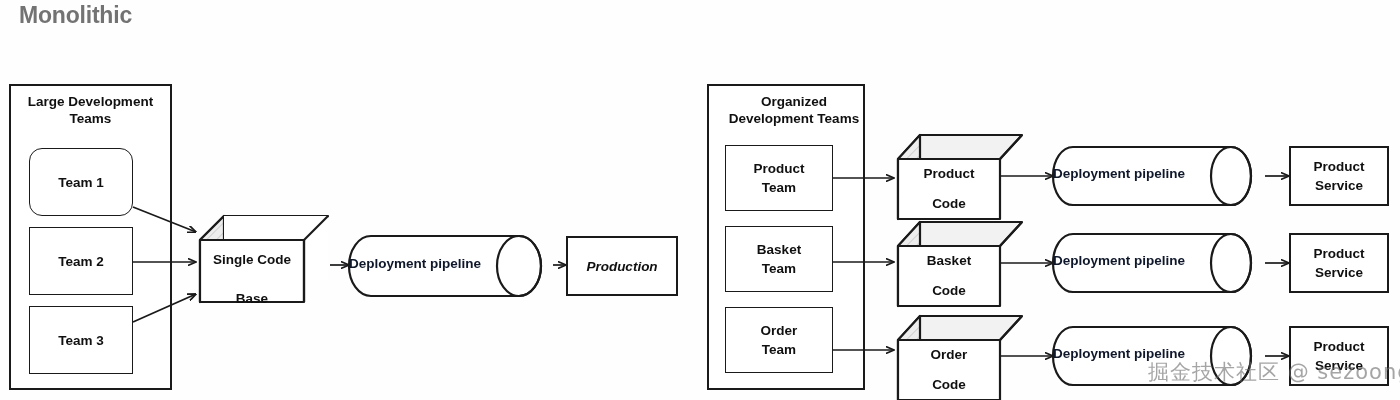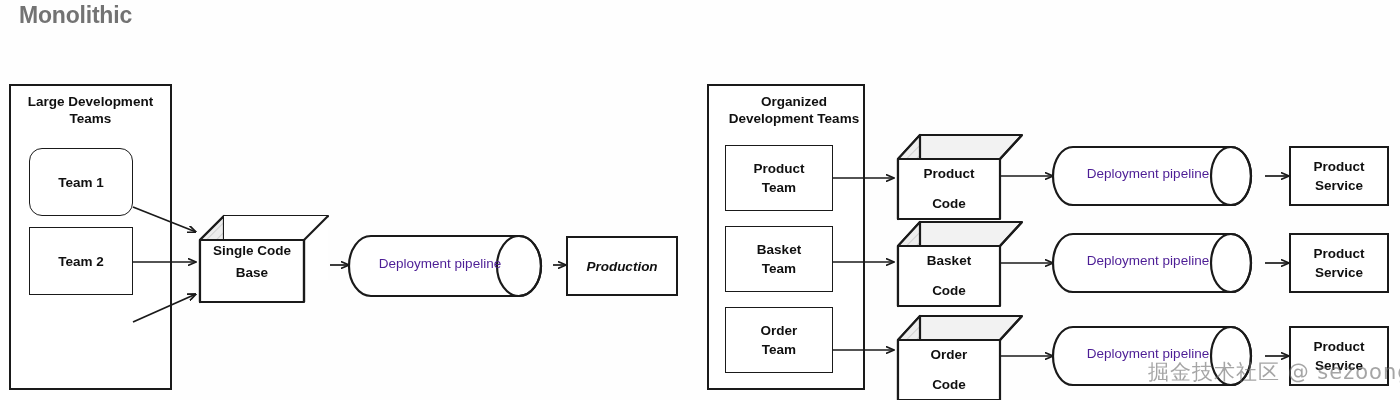--- a/index.html
+++ b/index.html
@@ -82,24 +82,23 @@
     line-height: 30px;
     white-space: pre-line;
     pointer-events: none;
   }
 
   
   .cyl { position: absolute; }
   .cyl svg { display: block; overflow: visible; }
   .cyl-label {
     position: absolute;
-    text-align: center;
     font-size: 13.5px;
-    font-weight: normal;
-    color: #4c1d95;
+    font-weight: bold;
+    color: #0f172a;
     white-space: nowrap;
     pointer-events: none;
   }
 
   
   .connector {
     position: absolute;
     left: 0; top: 0;
     width: 1400px;
     height: 400px;
@@ -135,41 +134,42 @@
 
   <div class="team-panel" style="left:9px; top:84px; width:163px; height:306px;">
     <div class="panel-heading" style="top:7px;">Large Development
 Teams</div>
   </div>
 
   <div class="rect-node thin" style="left:29px; top:148px; width:104px; height:68px;border-radius:13px;">Team 1</div>
 
   <div class="rect-node thin" style="left:29px; top:227px; width:104px; height:68px;">Team 2</div>
 
+  <div class="rect-node thin" style="left:29px; top:306px; width:104px; height:68px;">Team 3</div>
 
   <div class="cube" style="left:198px; top:208px;">
     <svg width="132" height="96" viewBox="0 0 132 96">
       <defs>
         <pattern id="hatchA" width="7" height="7" patternUnits="userSpaceOnUse" patternTransform="rotate(45)">
           <rect width="7" height="7" fill="#ededed"></rect>
           <line x1="0" y1="0" x2="0" y2="7" stroke="#b9b9b9" stroke-width="1.1"></line>
         </pattern>
       </defs>
 
       <polygon points="2,32 26,8 130,8 106,32" fill="#f2f2f2" stroke="#1a1a1a" stroke-width="2.2" stroke-linejoin="round"></polygon>
 
       <polygon points="2,32 26,8 26,72 2,94" fill="url(#hatchA)" stroke="#1a1a1a" stroke-width="2.2" stroke-linejoin="round"></polygon>
 
       <polygon points="26,8 130,8 130,72 26,72" fill="#ffffff" stroke="#1a1a1a" stroke-width="0"></polygon>
       <polygon points="2,32 106,32 106,94 2,94" fill="#ffffff" stroke="#1a1a1a" stroke-width="2.2" stroke-linejoin="round"></polygon>
 
       <line x1="106" y1="32" x2="130" y2="8" stroke="#1a1a1a" stroke-width="2.2"></line>
       <line x1="106" y1="94" x2="106" y2="32" stroke="#1a1a1a" stroke-width="2.2"></line>
     </svg>
-    <div class="cube-label" style="left:2px; top:32px; width:104px; height:47px; line-height:22px;">Single Code
+    <div class="cube-label" style="left:2px; top:32px; width:104px; height:47px; line-height:39px;">Single Code
 Base</div>
   </div>
 
   <div class="cyl" style="left:349px; top:234px;">
     <svg width="204" height="64" viewBox="0 0 204 64">
       <path d="M 22,2 L 170,2 A 22,30 0 0 1 170,62 L 22,62 A 22,30 0 0 1 22,2 Z" fill="#ffffff" stroke="#1a1a1a" stroke-width="2.2"></path>
       <path d="M 170,2 A 22,30 0 0 0 170,62" fill="none" stroke="#1a1a1a" stroke-width="2.2"></path>
       <path d="M 170,2 A 22,30 0 0 1 170,62" fill="none" stroke="#1a1a1a" stroke-width="2.2"></path>
     </svg>
     <div class="cyl-label" style="left:0px; top:22px; width:182px;">Deployment pipeline</div>

